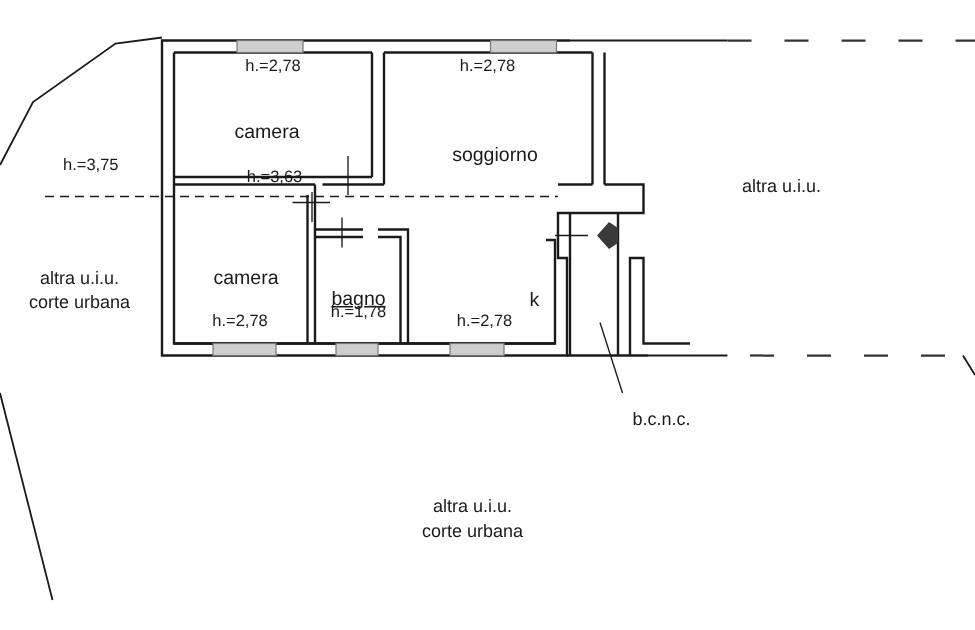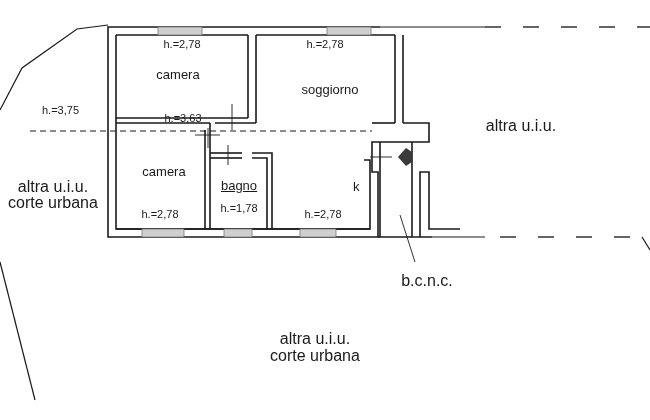--- a/index.html
+++ b/index.html
@@ -1,19 +1,19 @@
 <!DOCTYPE html>
 <html><head>
   <meta charset="utf-8">
   <style>
     html, body { margin: 0; padding: 0; background: #ffffff; }
     body { width: 650px; height: 420px; position: relative; overflow: hidden; font-family: "Liberation Sans", sans-serif; color: #1a1a1a; }
     svg { position: absolute; left: 0; top: 0; }
-    .lbl { position: absolute; font-size: 16px; white-space: nowrap; color: #1a1a1a; }
-    .lbl.room { font-size: 13px; }
+    .lbl { position: absolute; font-size: 12px; white-space: nowrap; color: #1a1a1a; }
+    .lbl.room { font-size: 13px; margin-top: 13px; }
     .lbl.center { text-align: right; transform: translateX(-50%); }
     .lbl.small { font-size: 11px; }
   </style>
 </head>
 <body>
 
 <svg width="650" height="420" viewBox="0 0 650 420">
 
   <polyline points="0,110 22,68 77,29 108,25" fill="none" stroke="#1a1a1a" stroke-width="1.2"></polyline>
   <line x1="0" y1="262" x2="35" y2="400" stroke="#1a1a1a" stroke-width="1.2"></line>
@@ -98,16 +98,16 @@
 <div class="lbl room" style="left:353px;top:179px;">k</div>
 <div class="lbl center small" style="left:323px;top:208px;">h.=2,78</div>
 
 <div class="lbl small" style="left:42px;top:104px;">h.=3,75</div>
 
 <div class="lbl center" style="left:521px;top:117px;">altra u.i.u.</div>
 
 <div class="lbl center" style="left:53px;top:178px;">altra u.i.u.</div>
 <div class="lbl center" style="left:53px;top:194px;">corte urbana</div>
 
-<div class="lbl center" style="left:427px;top:272px;">b.c.n.c.</div>
+<div class="lbl center" style="left:441px;top:272px;">b.c.n.c.</div>
 
 <div class="lbl center" style="left:315px;top:330px;">altra u.i.u.</div>
 <div class="lbl center" style="left:315px;top:347px;">corte urbana</div>
 
 </body></html>

